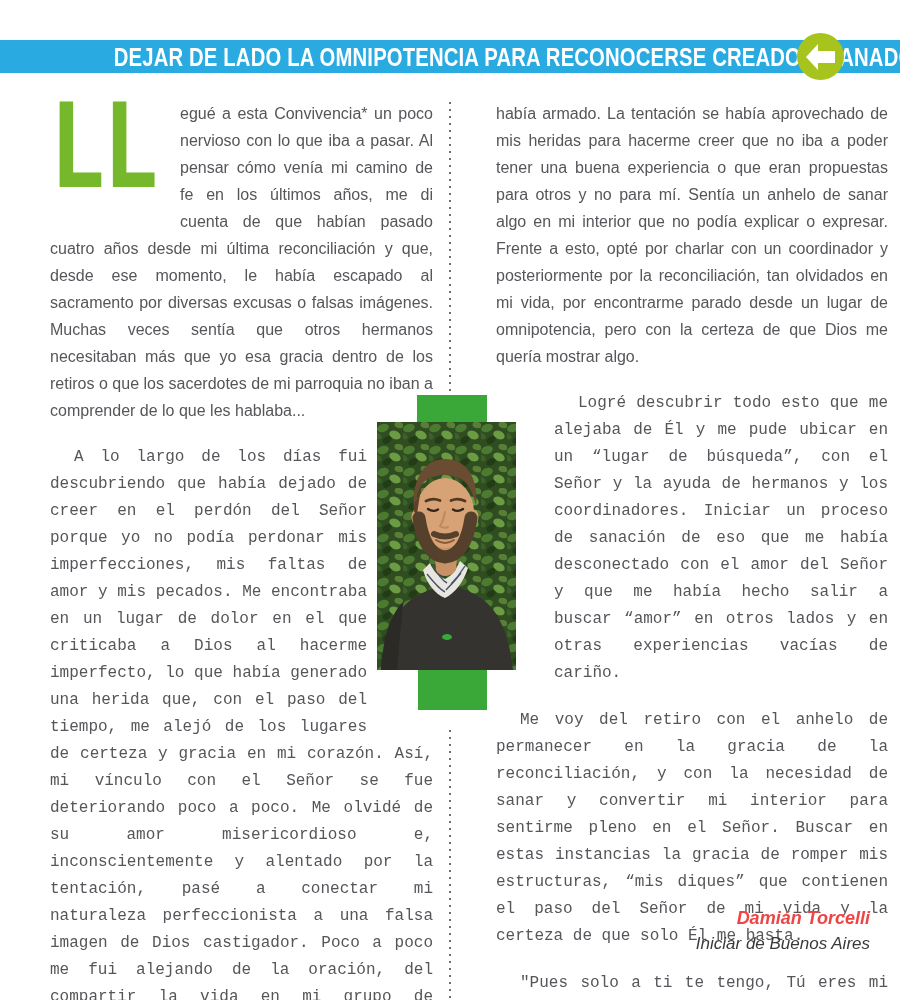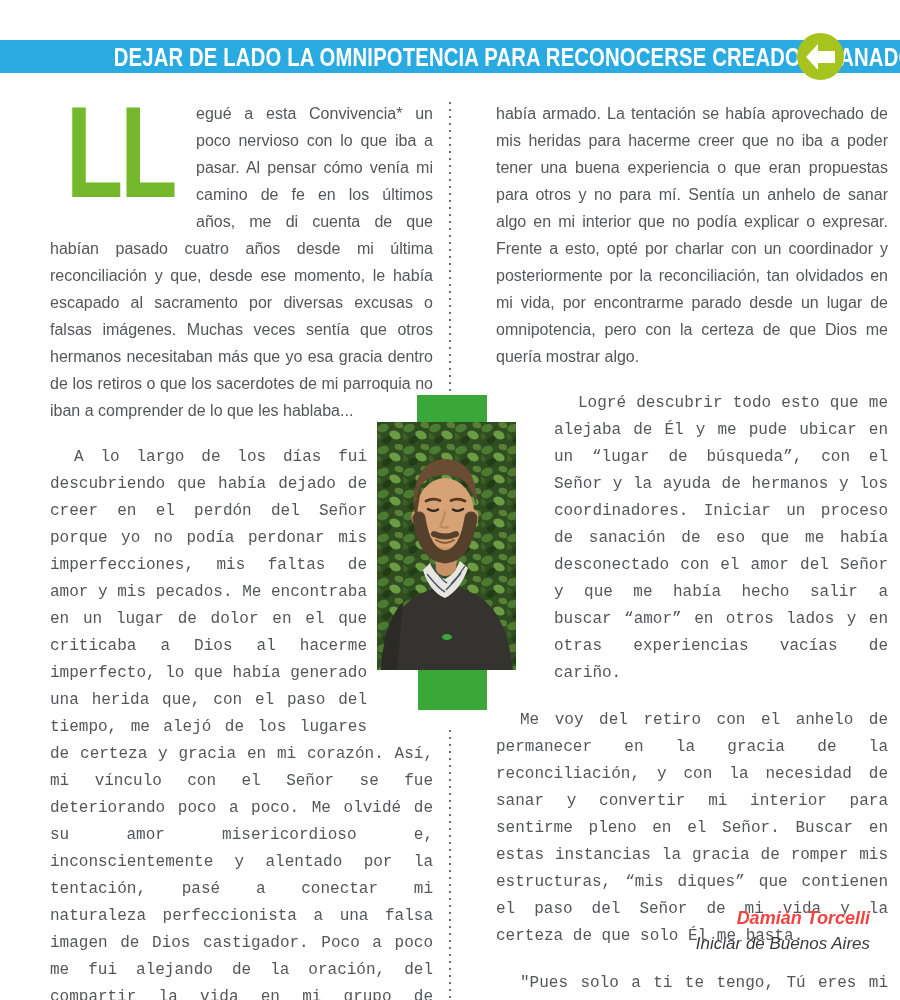--- a/index.html
+++ b/index.html
@@ -29,21 +29,21 @@
   
   .col{
     position:absolute;top:100px;font-size:16px;line-height:27px;color:#55565a;
     text-align:justify;overflow:hidden;
   }
   .col-left{left:50px;width:383px;height:900px;}
   .col-right{left:496px;width:392px;height:900px;}
   .col p{margin:0 0 20px 0;}
   .col p.indent{text-indent:24px;font-family:Liberation Mono, monospace;}
   
-  .dropcap-box{float:left;width:118px;height:102px;margin:4px 12px 4px 16px;overflow:visible;}
+  .dropcap-box{float:left;width:118px;height:102px;margin:4px 12px 4px 0;overflow:visible;font-family:Liberation Mono, monospace;}
   .dropcap-glyph{
     display:block;font-weight:bold;font-size:130px;line-height:97px;letter-spacing:-4px;
     color:#76b82c;transform:scaleX(0.72);transform-origin:0 0;white-space:nowrap;
   }
   
   .spacer-r{float:right;width:66px;height:295px;}
   .spacer-l{float:left;width:58px;height:310px;}
   
   .quote-wrap{margin-top:8px;}
   .signature{

